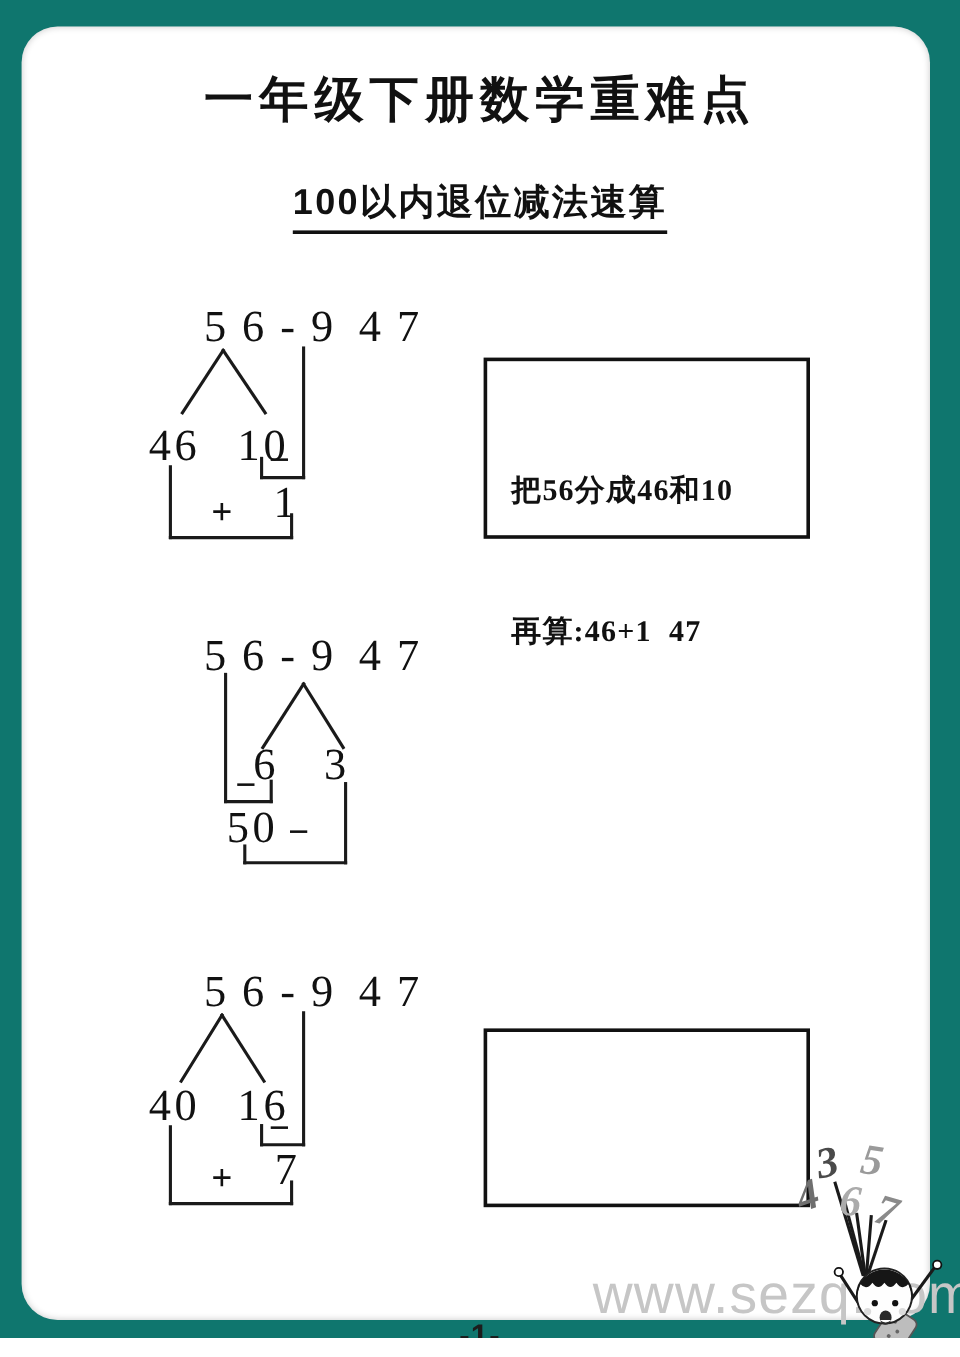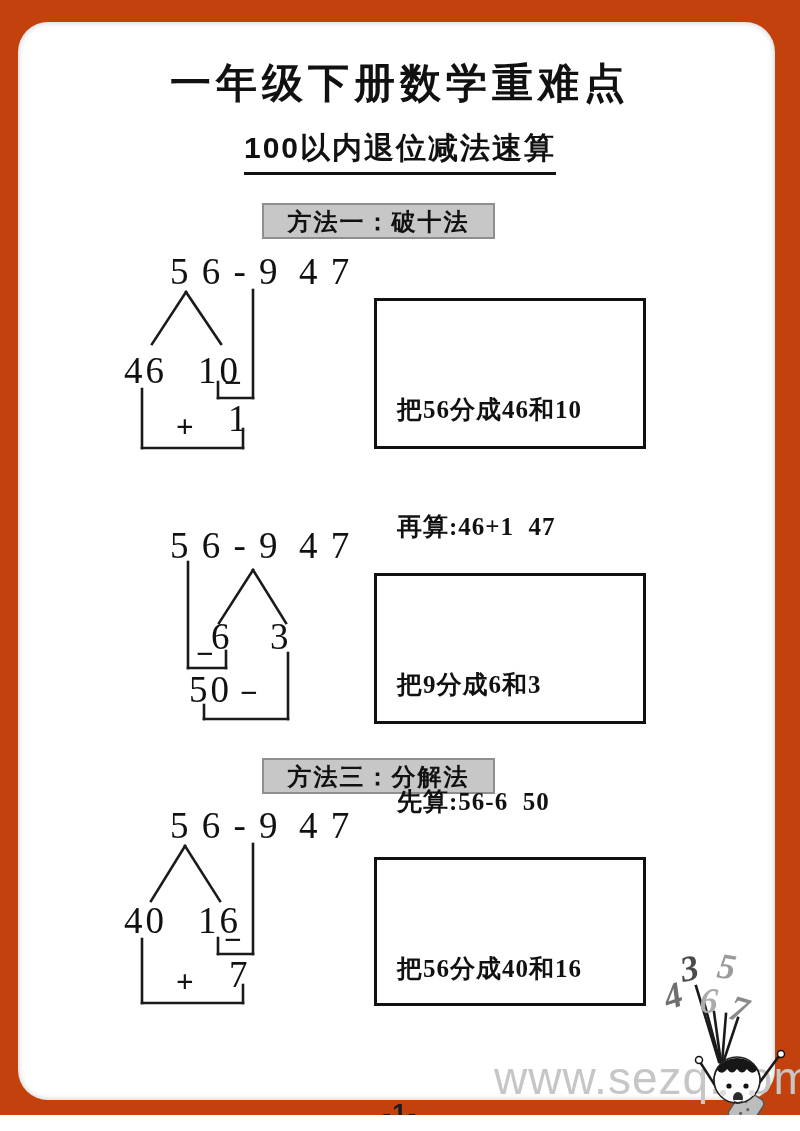--- a/index.html
+++ b/index.html
@@ -1,46 +1,46 @@
 <!DOCTYPE html>
 <html><head>
 <meta charset="utf-8">
 <style>
   html,body{margin:0;padding:0;}
   .canvas{
     position:relative;width:800px;height:1115px;
-    background:#c2410c;overflow:hidden;
+    background:#0f766e;overflow:hidden;
     font-family:"Liberation Sans",sans-serif;
     -webkit-font-smoothing:antialiased;
   }
   .sheet{
     position:absolute;left:18px;top:22px;width:757px;height:1078px;
     background:#ffffff;border-radius:30px;
     box-shadow:inset 0 0 6px rgba(0,0,0,.22);
   }
   .title{
     position:absolute;left:0;top:56px;width:800px;text-align:center;
     font-size:41px;font-weight:900;color:#111;letter-spacing:5px;
   }
   .subtitle-wrap{
-    position:absolute;left:0;top:128px;width:800px;text-align:center;
+    position:absolute;left:0;top:148px;width:800px;text-align:center;
   }
   .subtitle{
     display:inline-block;font-size:30px;font-weight:900;color:#111;
     letter-spacing:2px;border-bottom:3px solid #111;padding-bottom:3px;
   }
   .method-header{
     position:absolute;left:262px;width:233px;height:36px;
     background:#c7c7c7;border:2px solid #8e8e8e;box-sizing:border-box;
     text-align:center;line-height:33px;
     font-size:24px;font-weight:900;color:#111;letter-spacing:2px;
   }
   .mh1{top:203px}.mh2{top:479px}.mh3{top:758px}
   .explain-box{
-    position:absolute;left:374px;width:272px;box-sizing:border-box;
+    position:absolute;left:403px;width:272px;box-sizing:border-box;
     border:3px solid #111;background:#fff;
     padding:11px 6px 0 20px;
     font-family:"Liberation Serif",serif;
     font-size:25px;font-weight:700;color:#111;
     line-height:39px;letter-spacing:1px;white-space:pre;
   }
   .eb1{top:298px;height:151px}
   .eb2{top:573px;height:151px}
   .eb3{top:857px;height:149px}
   .diagram-layer{position:absolute;left:0;top:0;width:800px;height:1131px;}
@@ -63,36 +63,28 @@
 
 <div class="canvas">
   <div class="sheet"></div>
 
   <div class="title">一年级下册数学重难点</div>
 
   <div class="subtitle-wrap">
     <span class="subtitle">100以内退位减法速算</span>
   </div>
 
-  <div class="method-header mh1">方法一：破十法</div>
-  <div class="method-header mh3">方法三：分解法</div>
 
   <div class="explain-box eb1">
     <div>把56分成46和10</div>
     <div>再算:46+1  47</div>
   </div>
 
-  <div class="explain-box eb2">
-    <div>把9分成6和3</div>
-    <div>先算:56-6  50</div>
-    <div>再算:50-3  47</div>
-  </div>
 
   <div class="explain-box eb3">
-    <div>把56分成40和16</div>
     
   </div>
 
   <div class="watermark">www.sezq.com</div>
 
   <svg class="diagram-layer" viewBox="0 0 800 1131" xmlns="http://www.w3.org/2000/svg">
 
     <g>
       <text class="num expr" x="170" y="284">5 6 - 9</text>
       <text class="num expr" x="299" y="284">4 7</text>

